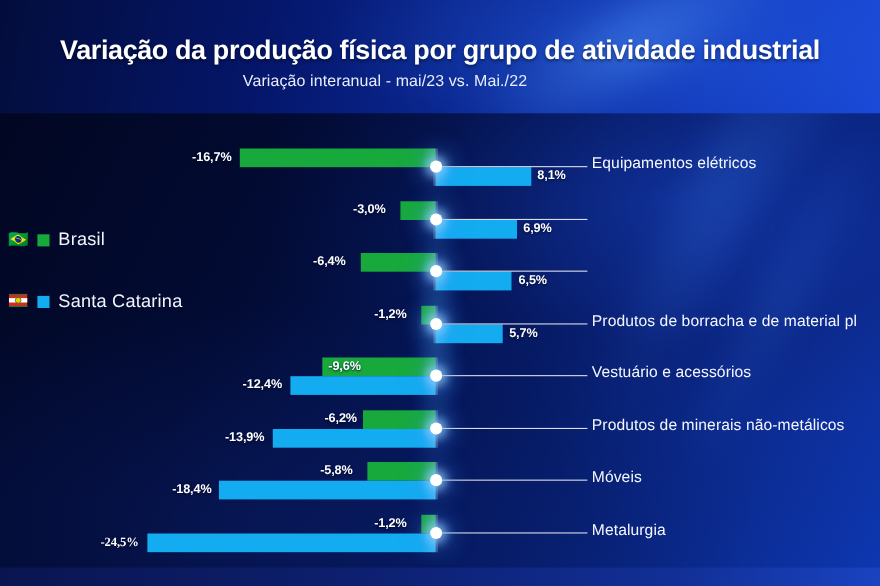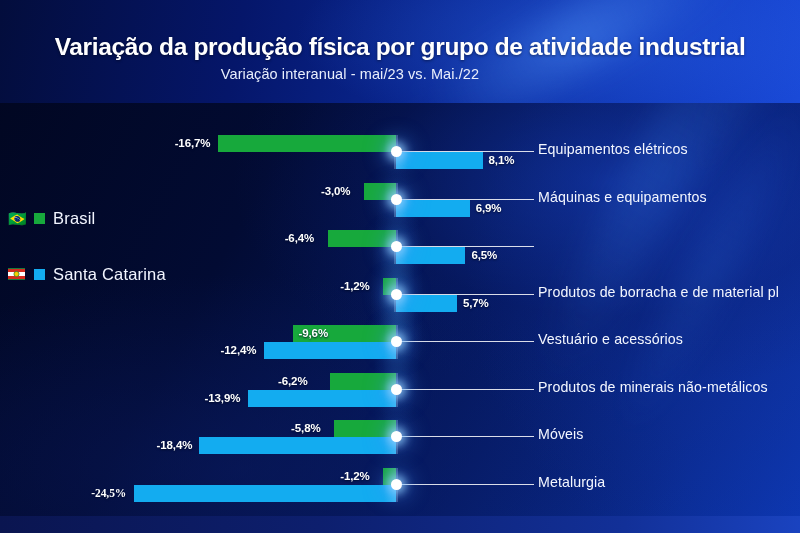--- a/index.html
+++ b/index.html
@@ -201,21 +201,20 @@
           <div class="dot" style="left: 391px;"></div>
           <div class="cat-label" style="left: 538px;">Equipamentos elétricos</div>
         </div>
         <div class="row" style="top: 79.5px;">
           <div class="bar bar-green neg" style="left: 363.96px; width: 32.04px;"></div>
           <div class="vlabel green-lbl" style="left: 320.96px;">-3,0%</div>
           <div class="bar bar-blue pos" style="left: 396px; width: 73.692px;"></div>
           <div class="vlabel blue-lbl" style="left: 475.692px;">6,9%</div>
           <div class="connector" style="left: 396px; width: 138px;"></div>
           <div class="dot" style="left: 391px;"></div>
-          <div class="cat-label" style="left: 538px;">Máquinas e equipamentos</div>
         </div>
         <div class="row" style="top: 127px;">
           <div class="bar bar-green neg" style="left: 327.648px; width: 68.352px;"></div>
           <div class="vlabel green-lbl" style="left: 284.648px;">-6,4%</div>
           <div class="bar bar-blue pos" style="left: 396px; width: 69.42px;"></div>
           <div class="vlabel blue-lbl" style="left: 471.42px;">6,5%</div>
           <div class="connector" style="left: 396px; width: 138px;"></div>
           <div class="dot" style="left: 391px;"></div>
         </div>
         <div class="row" style="top: 174.5px;">
@@ -231,21 +230,21 @@
           <div class="bar bar-green neg" style="left: 293.472px; width: 102.528px;"></div>
           <div class="vlabel green-lbl" style="left: 250.472px; margin-left: 48px;">-9,6%</div>
           <div class="bar bar-blue neg" style="left: 263.568px; width: 132.432px;"></div>
           <div class="vlabel blue-lbl" style="left: 220.568px;">-12,4%</div>
           <div class="connector" style="left: 396px; width: 138px;"></div>
           <div class="dot" style="left: 391px;"></div>
           <div class="cat-label" style="left: 538px;">Vestuário e acessórios</div>
         </div>
         <div class="row" style="top: 269.5px;">
           <div class="bar bar-green neg" style="left: 329.784px; width: 66.216px;"></div>
-          <div class="vlabel green-lbl" style="left: 278px;">-6,2%</div>
+          <div class="vlabel green-lbl" style="left: 295px;">-6,2%</div>
           <div class="bar bar-blue neg" style="left: 247.548px; width: 148.452px;"></div>
           <div class="vlabel blue-lbl" style="left: 204.548px;">-13,9%</div>
           <div class="connector" style="left: 396px; width: 138px;"></div>
           <div class="dot" style="left: 391px;"></div>
           <div class="cat-label" style="left: 538px;">Produtos de minerais não-metálicos</div>
         </div>
         <div class="row" style="top: 317px;">
           <div class="bar bar-green neg" style="left: 334.056px; width: 61.944px;"></div>
           <div class="vlabel green-lbl" style="left: 291.056px;">-5,8%</div>
           <div class="bar bar-blue neg" style="left: 199.488px; width: 196.512px;"></div>

